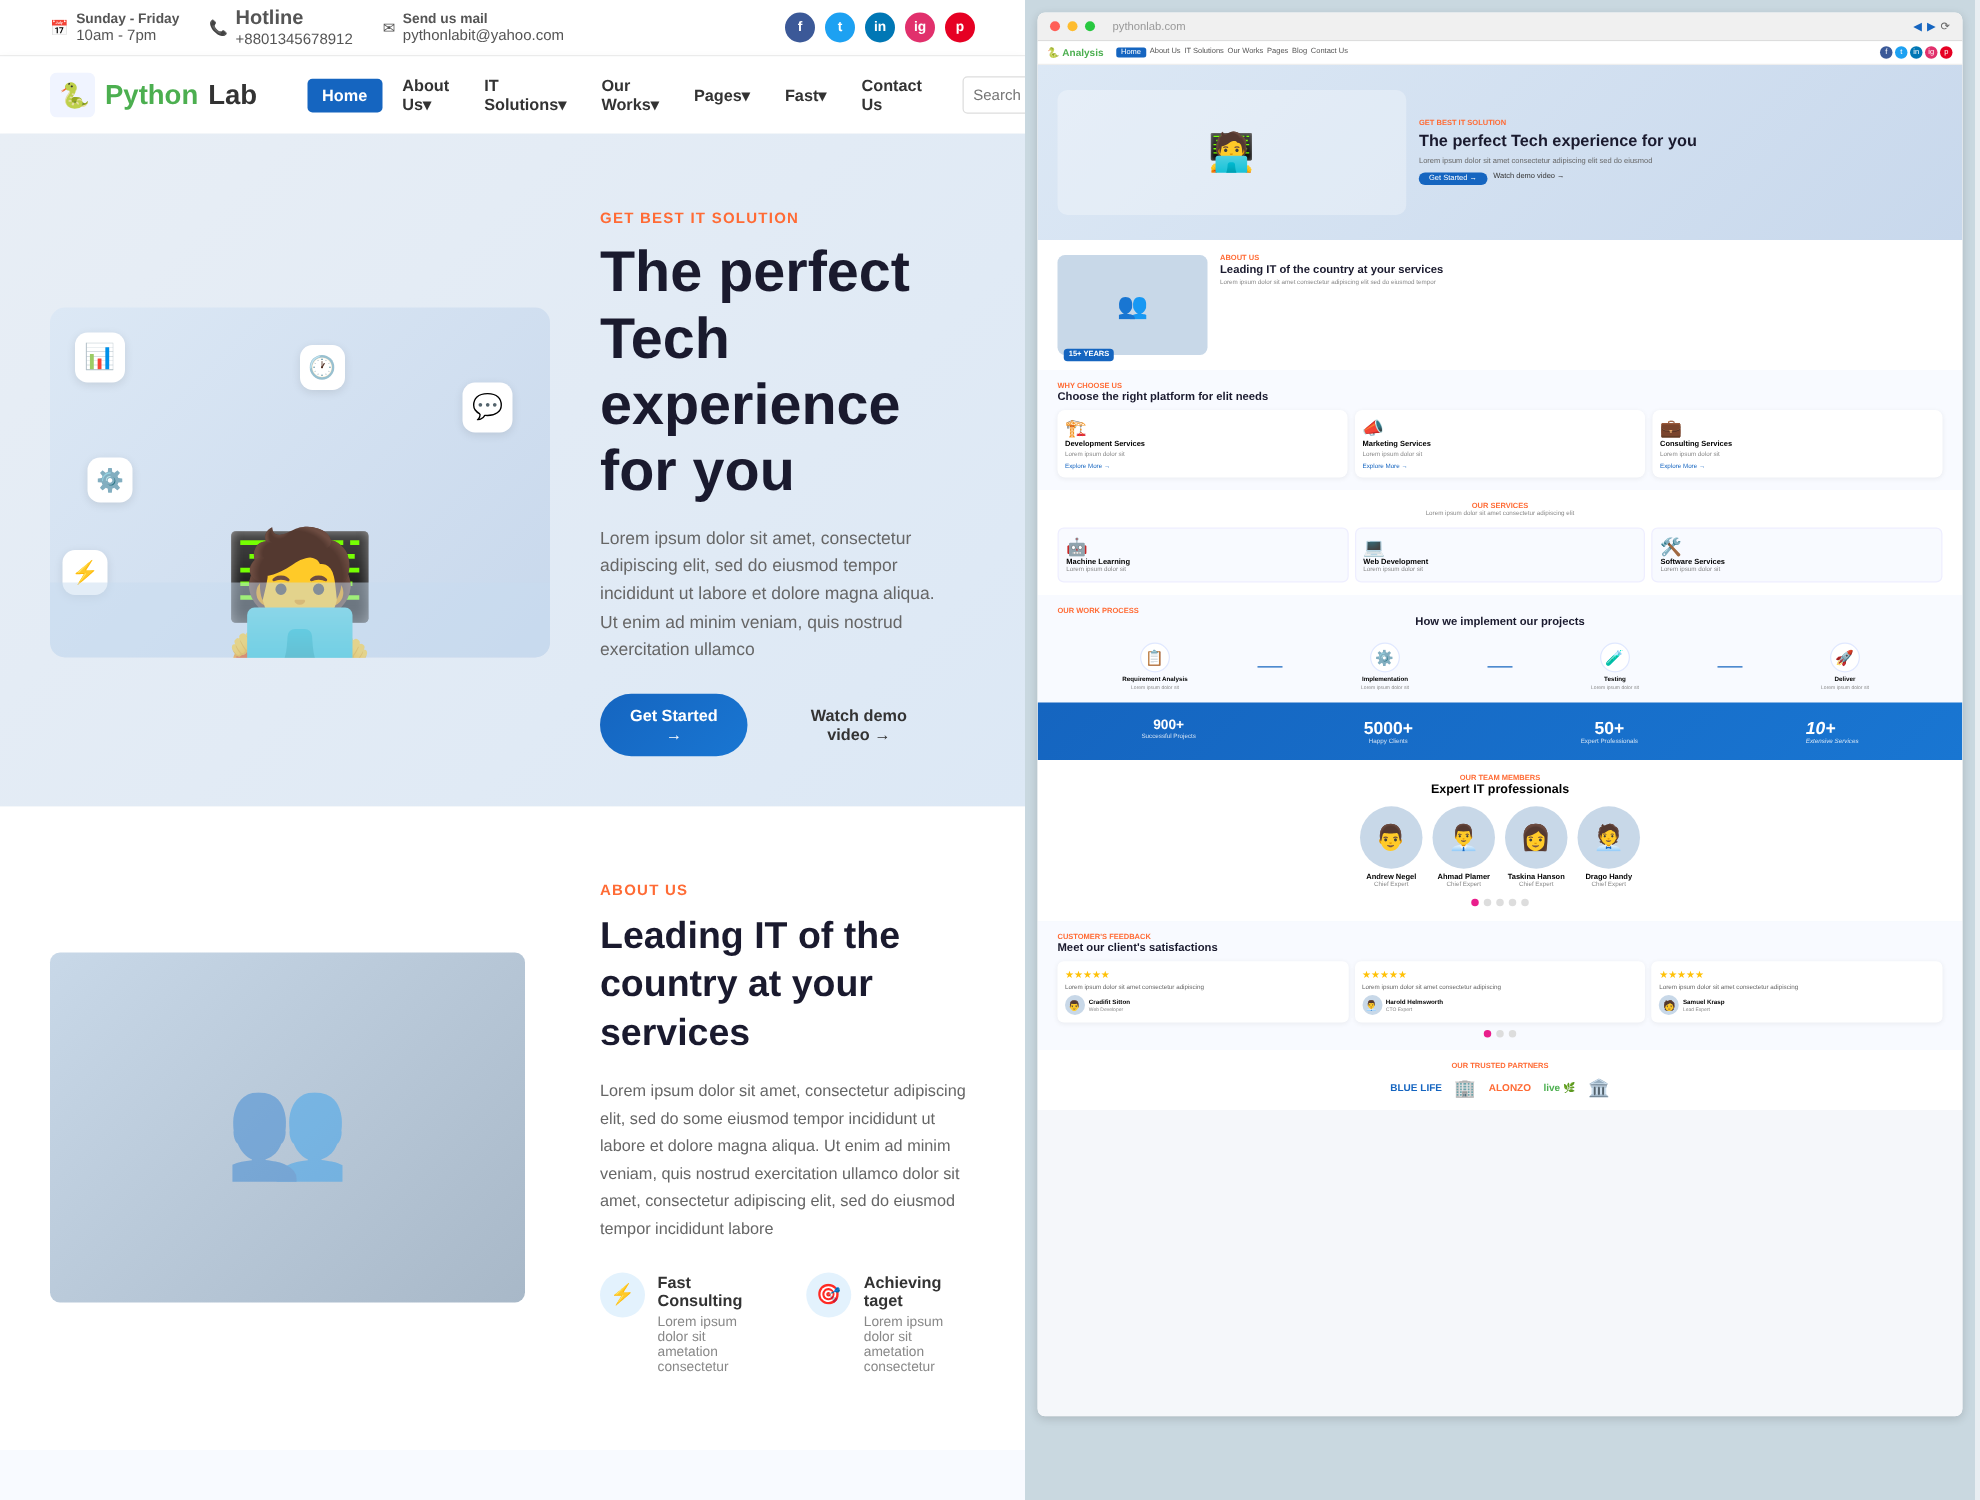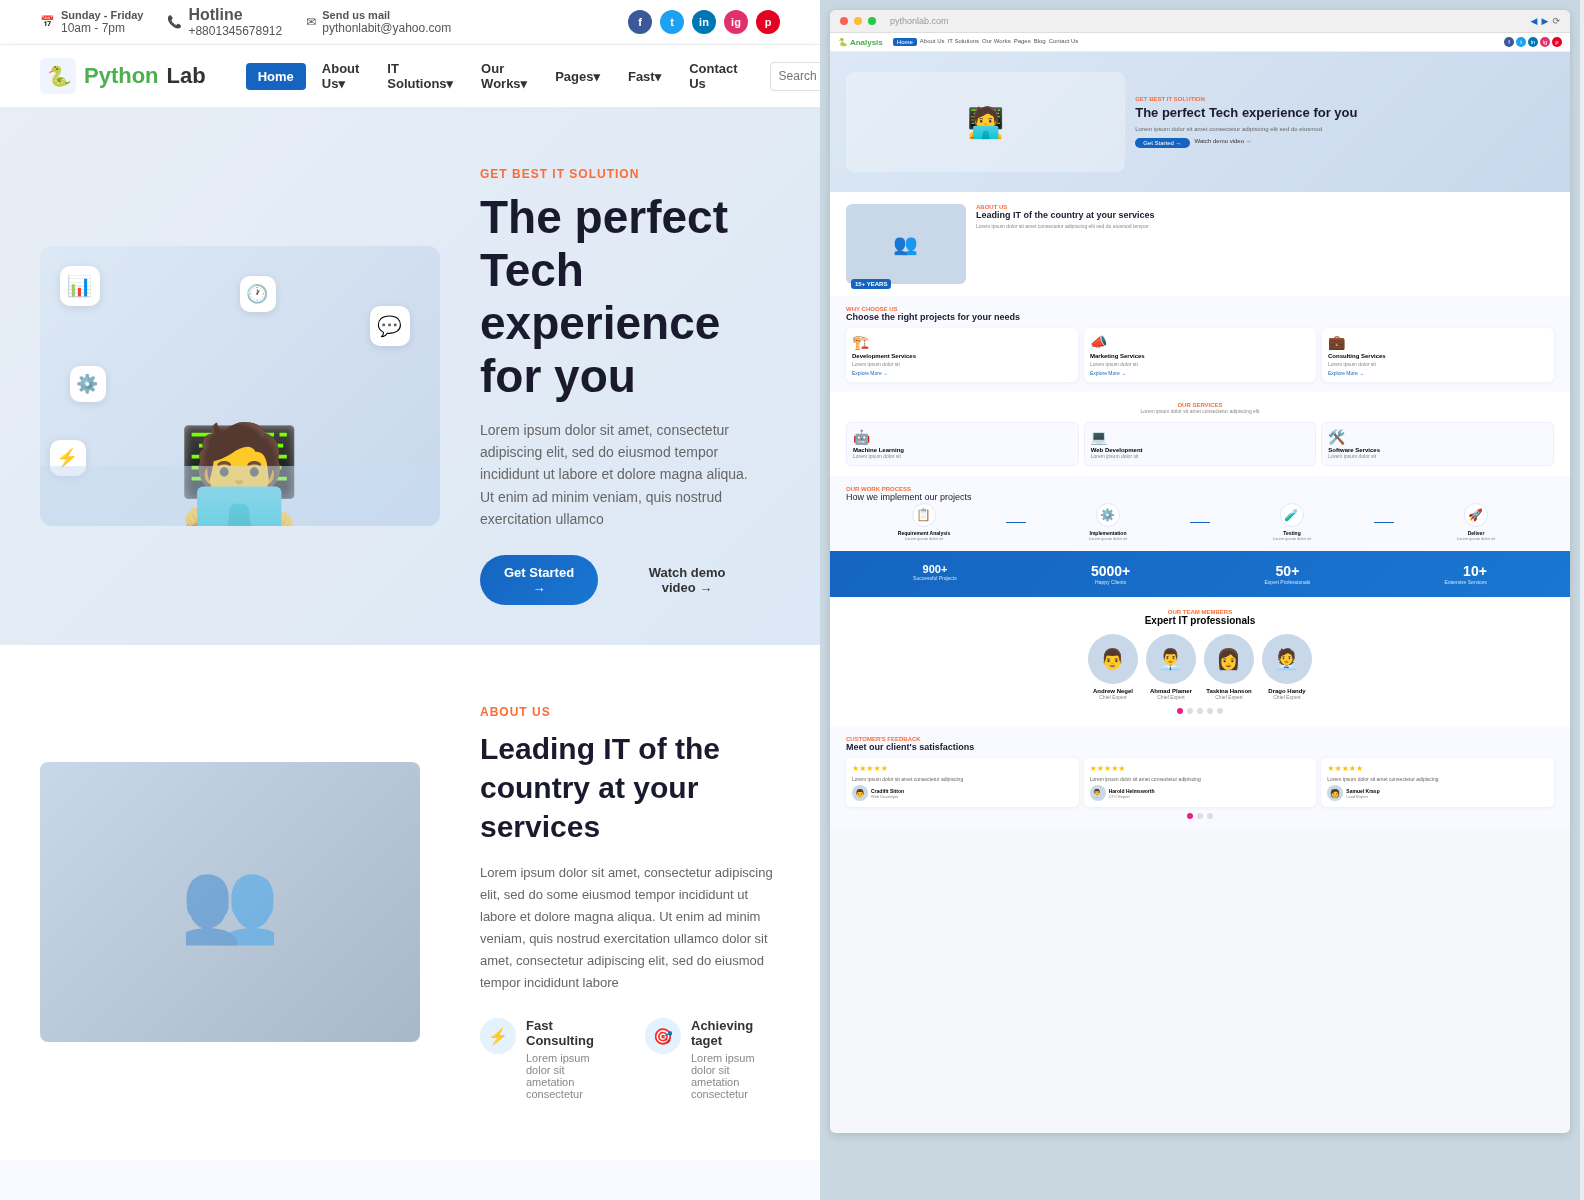--- a/index.html
+++ b/index.html
@@ -261,21 +261,21 @@
           </div>
           <div style="flex:1;">
             <div style="color:#ff6b35; font-size:6px; font-weight:700;">ABOUT US</div>
             <div style="font-size:9px; font-weight:800; color:#1a1a2e; margin-bottom:3px;">Leading IT of the country at your services</div>
             <div style="font-size:5px; color:#888; line-height:1.5;">Lorem ipsum dolor sit amet consectetur adipiscing elit sed do eiusmod tempor</div>
           </div>
         </div>
 
         <div style="background:#f8faff; padding:10px 16px;">
           <div style="font-size:6px; color:#ff6b35; font-weight:700;">WHY CHOOSE US</div>
-          <div style="font-size:9px; font-weight:800; color:#1a1a2e; margin-bottom:6px;">Choose the right projects for your needs</div>
+          <div style="font-size:9px; font-weight:800; color:#1a1a2e; margin-bottom:6px;">Choose the right platform for elit needs</div>
           <div style="display:flex; gap:6px;">
             <div style="background:#fff; border-radius:6px; padding:6px; flex:1; box-shadow:0 1px 4px rgba(0,0,0,0.06);">
               <div style="font-size:14px; margin-bottom:3px;">🏗️</div>
               <div style="font-size:6px; font-weight:700;">Development Services</div>
               <div style="font-size:5px; color:#888; margin-top:2px;">Lorem ipsum dolor sit</div>
               <div style="font-size:5px; color:#1565c0; margin-top:3px;">Explore More →</div>
             </div>
             <div style="background:#fff; border-radius:6px; padding:6px; flex:1; box-shadow:0 1px 4px rgba(0,0,0,0.06);">
               <div style="font-size:14px; margin-bottom:3px;">📣</div>
               <div style="font-size:6px; font-weight:700;">Marketing Services</div>
@@ -310,21 +310,21 @@
             <div style="background:#f8faff; border-radius:5px; padding:6px; border:1px solid #eef;">
               <div style="font-size:14px;">🛠️</div>
               <div style="font-size:6px; font-weight:700; margin-top:2px;">Software Services</div>
               <div style="font-size:5px; color:#888;">Lorem ipsum dolor sit</div>
             </div>
           </div>
         </div>
 
         <div style="background:#f8faff; padding:10px 16px;">
           <div style="font-size:6px; color:#ff6b35; font-weight:700;">OUR WORK PROCESS</div>
-          <div style="font-size:9px; font-weight:400; color:#1a1a2e; margin-bottom:1px;">How we implement our projects</div>
+          <div style="font-size:9px; font-weight:700; color:#1a1a2e; margin-bottom:12px;text-align:center;">How we implement our projects</div>
           <div style="display:flex; gap:4px; align-items:center;">
             <div style="text-align:center; flex:1;">
               <div style="width:24px; height:24px; border-radius:50%; background:#fff; border:1px solid #e0e8ff; margin:0 auto 3px; display:flex; align-items:center; justify-content:center; font-size:12px;">📋</div>
               <div style="font-size:5px; font-weight:700;">Requirement Analysis</div>
               <div style="font-size:4px; color:#888;">Lorem ipsum dolor sit</div>
             </div>
             <div style="width:20px; height:1px; background:#1565c0;"></div>
             <div style="text-align:center; flex:1;">
               <div style="width:24px; height:24px; border-radius:50%; background:#fff; border:1px solid #e0e8ff; margin:0 auto 3px; display:flex; align-items:center; justify-content:center; font-size:12px;">⚙️</div>
               <div style="font-size:5px; font-weight:700;">Implementation</div>
@@ -351,21 +351,21 @@
             <div style="font-size:5px; color:rgba(255,255,255,0.8);">Successful Projects</div>
           </div>
           <div style="text-align:center;">
             <div style="font-size:14px; font-weight:900; color:#fff;">5000+</div>
             <div style="font-size:5px; color:rgba(255,255,255,0.8);">Happy Clients</div>
           </div>
           <div style="text-align:center;">
             <div style="font-size:14px; font-weight:900; color:#fff;">50+</div>
             <div style="font-size:5px; color:rgba(255,255,255,0.8);">Expert Professionals</div>
           </div>
-          <div style="text-align:right;">
+          <div style="text-align:left;font-style:italic;">
             <div style="font-size:14px; font-weight:900; color:#fff;">10+</div>
             <div style="font-size:5px; color:rgba(255,255,255,0.8);">Extensive Services</div>
           </div>
         </div>
 
         <div style="background:#fff; padding:12px 16px;">
           <div style="text-align:center; margin-bottom:8px;">
             <div style="font-size:6px; color:#ff6b35; font-weight:700;">OUR TEAM MEMBERS</div>
             <div style="font-size:10px; font-weight:800;">Expert IT professionals</div>
           </div>
@@ -438,16 +438,26 @@
               </div>
             </div>
           </div>
           <div style="display:flex; justify-content:center; gap:4px; margin-top:6px;">
             <div style="width:6px;height:6px;border-radius:50%;background:#e91e8c;"></div>
             <div style="width:6px;height:6px;border-radius:50%;background:#ddd;"></div>
             <div style="width:6px;height:6px;border-radius:50%;background:#ddd;"></div>
           </div>
         </div>
 
+        <div style="background:#fff; padding:10px 16px;">
+          <div style="text-align:center; font-size:6px; color:#ff6b35; font-weight:700; margin-bottom:6px;">OUR TRUSTED PARTNERS</div>
+          <div style="display:flex; justify-content:center; gap:10px; align-items:center;">
+            <span style="font-size:8px; font-weight:700; color:#1565c0;">BLUE LIFE</span>
+            <span style="font-size:14px;">🏢</span>
+            <span style="font-size:8px; font-weight:700; color:#ff6b35;">ALONZO</span>
+            <span style="font-size:8px; font-weight:700; color:#4caf50;">live 🌿</span>
+            <span style="font-size:14px;">🏛️</span>
+          </div>
+        </div>
       </div>
     </div>
   </div>
 </div>
 
 </body></html>

